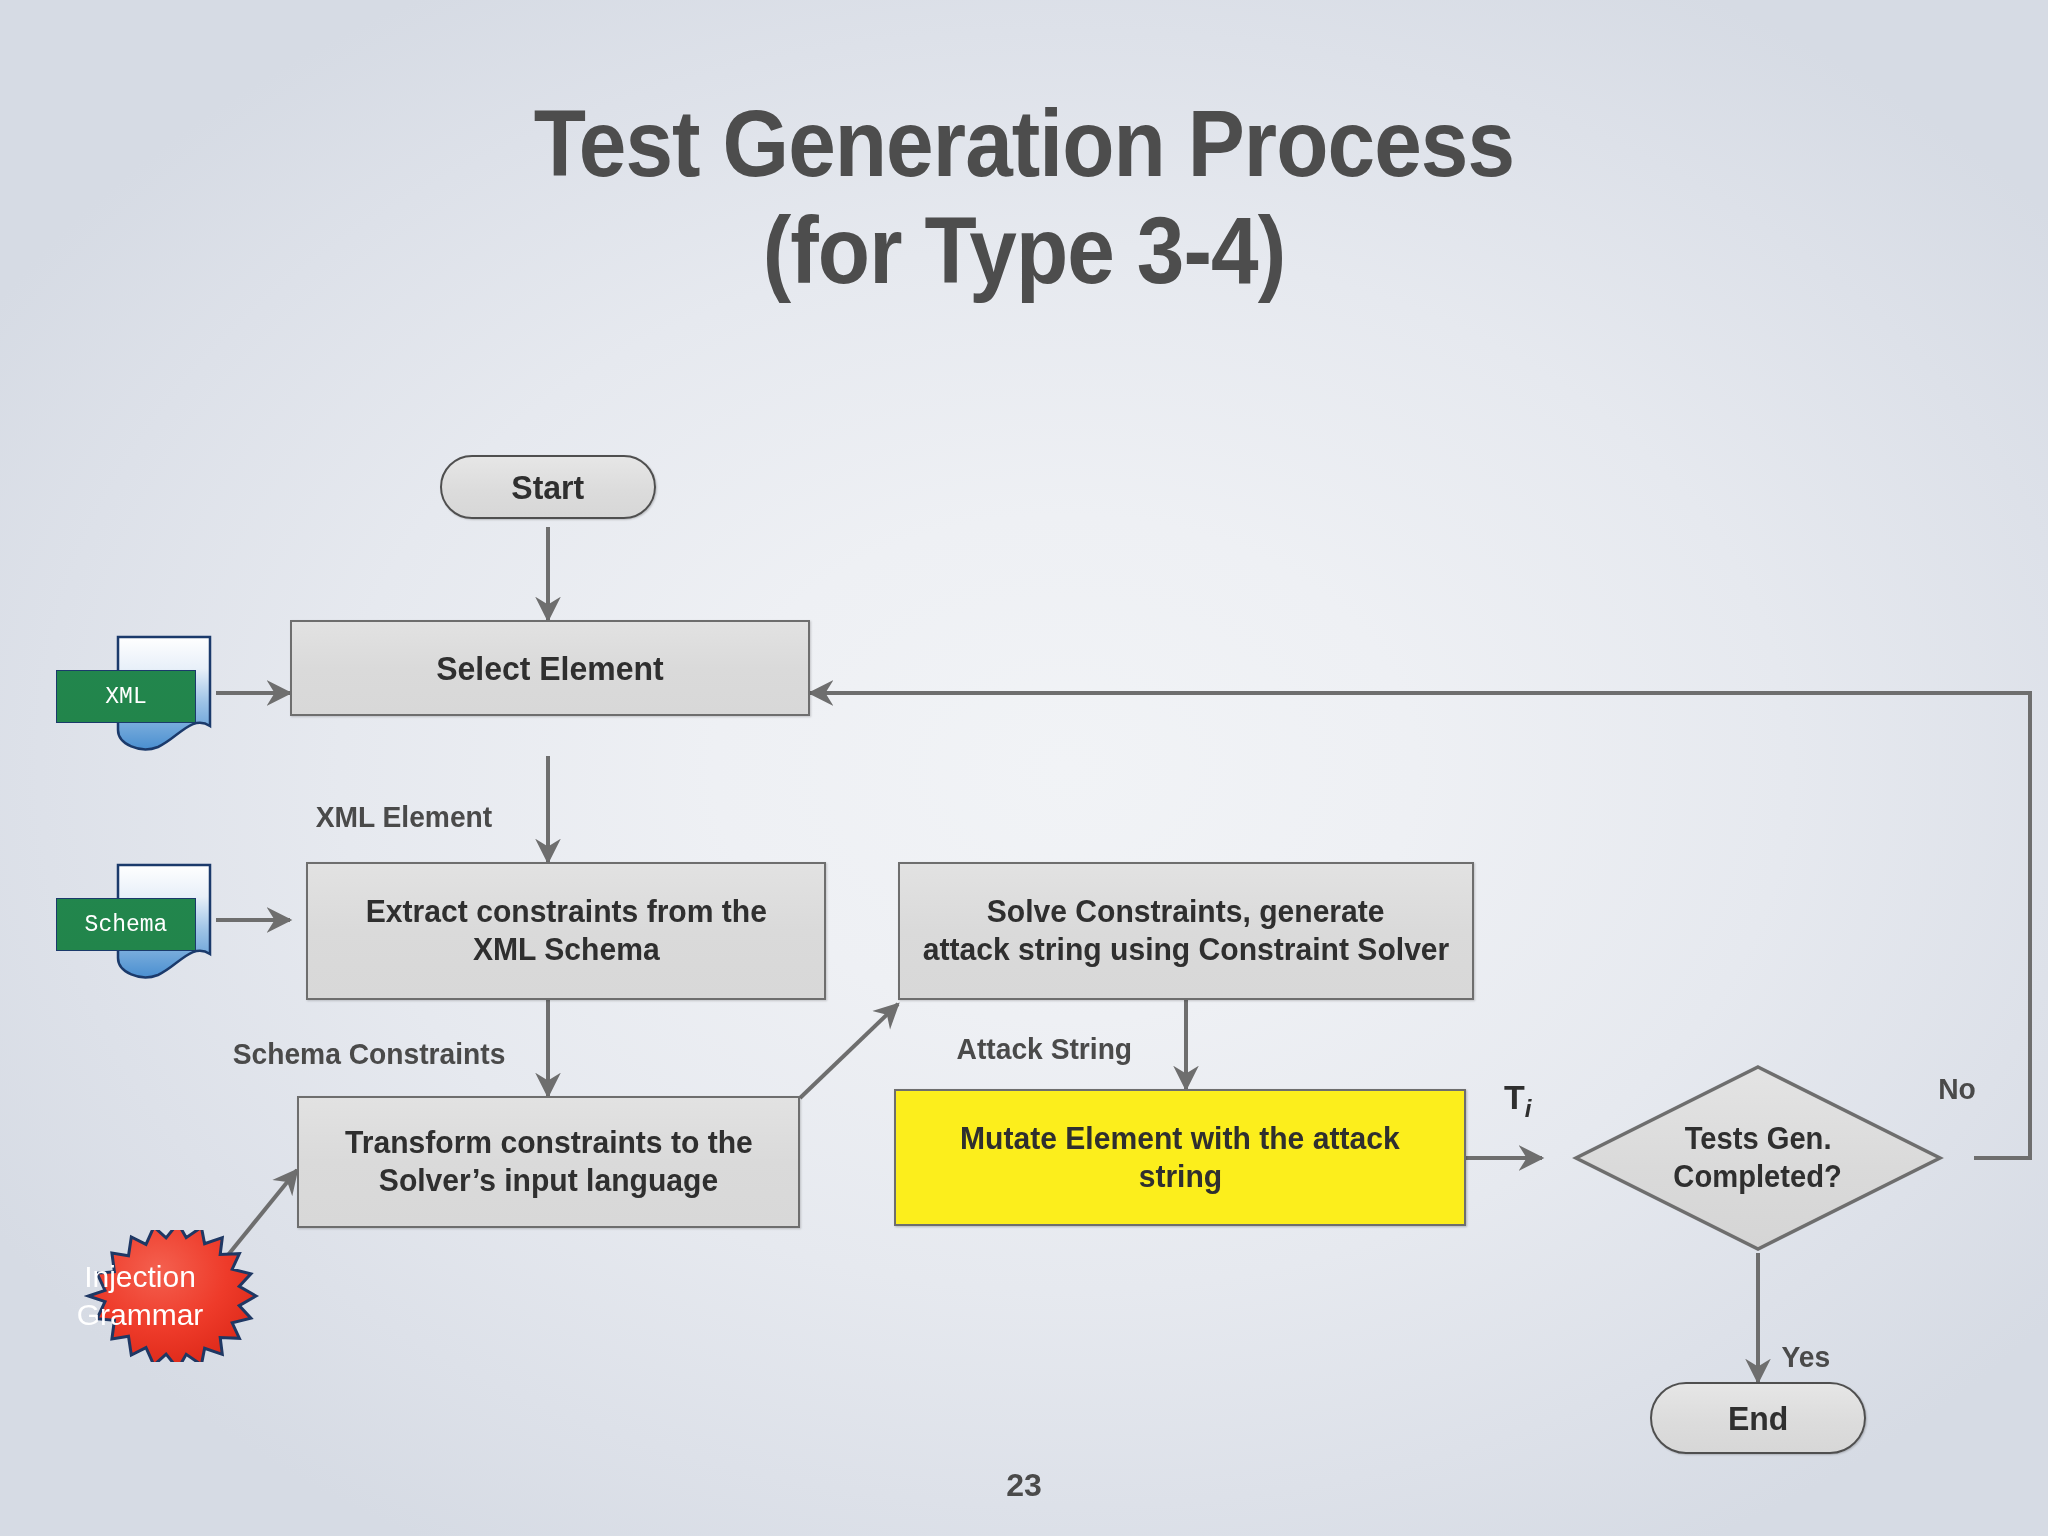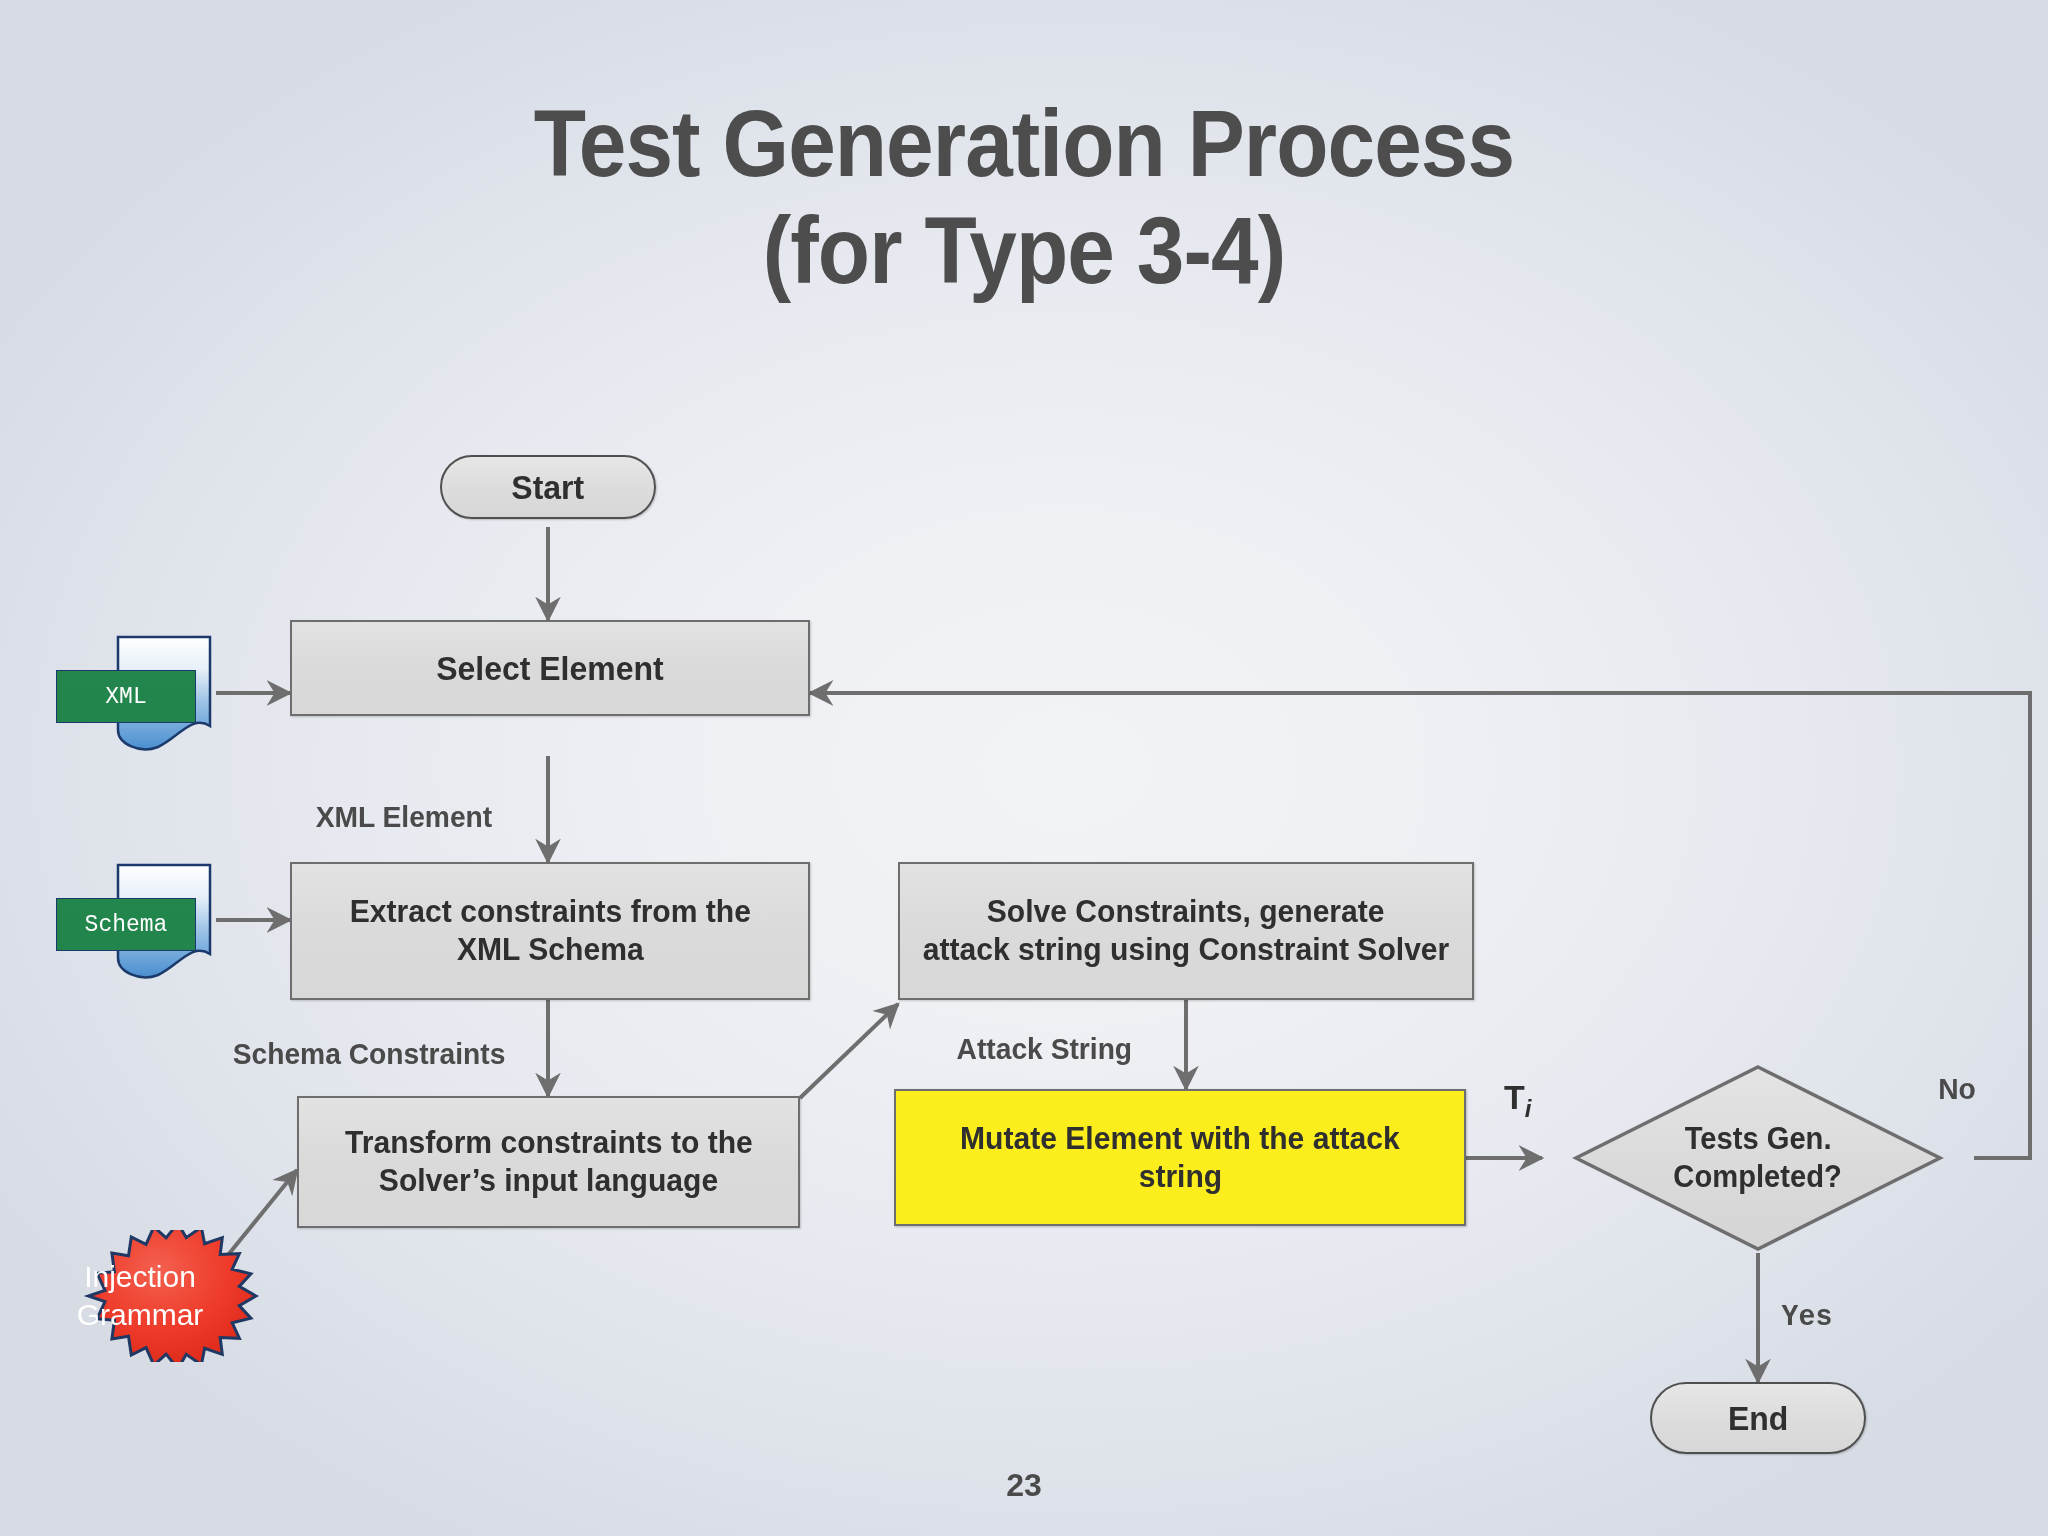--- a/index.html
+++ b/index.html
@@ -249,21 +249,21 @@
   </svg>
 
   <div class="node terminator" style="left:440px; top:455px; width:216px; height:64px; font-size:34px;">
     <span class="node-text">Start</span>
   </div>
 
   <div class="node proc" style="left:290px; top:620px; width:520px; height:96px; font-size:34px;">
     <span class="node-text">Select Element</span>
   </div>
 
-  <div class="node proc" style="left:290px; top:862px; width:520px; height:138px; font-size:32px; flex-direction:column;">
+  <div class="node proc" style="left:306px; top:862px; width:520px; height:138px; font-size:32px; flex-direction:column;">
     <span class="node-text">Extract constraints from the</span>
     <span class="node-text">XML Schema</span>
   </div>
 
   <div class="node proc" style="left:898px; top:862px; width:576px; height:138px; font-size:32px; flex-direction:column;">
     <span class="node-text">Solve Constraints, generate</span>
     <span class="node-text">attack string using Constraint Solver</span>
   </div>
 
   <div class="node proc" style="left:297px; top:1096px; width:503px; height:132px; font-size:32px; flex-direction:column;">
@@ -357,19 +357,19 @@
   </div>
 
   <div class="ti-label" style="left:1504px; top:1078px;">
     <span>T</span><i>i</i>
   </div>
 
   <div class="edge-label" style="left:1937px; top:1072px;">
     <span>No</span>
   </div>
 
-  <div class="edge-label" style="left:1780px; top:1300px;font-family:Liberation Mono, monospace;">
+  <div class="edge-label" style="left:1780px; top:1340px;">
     <span>Yes</span>
   </div>
 
   <div id="page-number">23</div>
 
 </div>
 
 </body></html>

